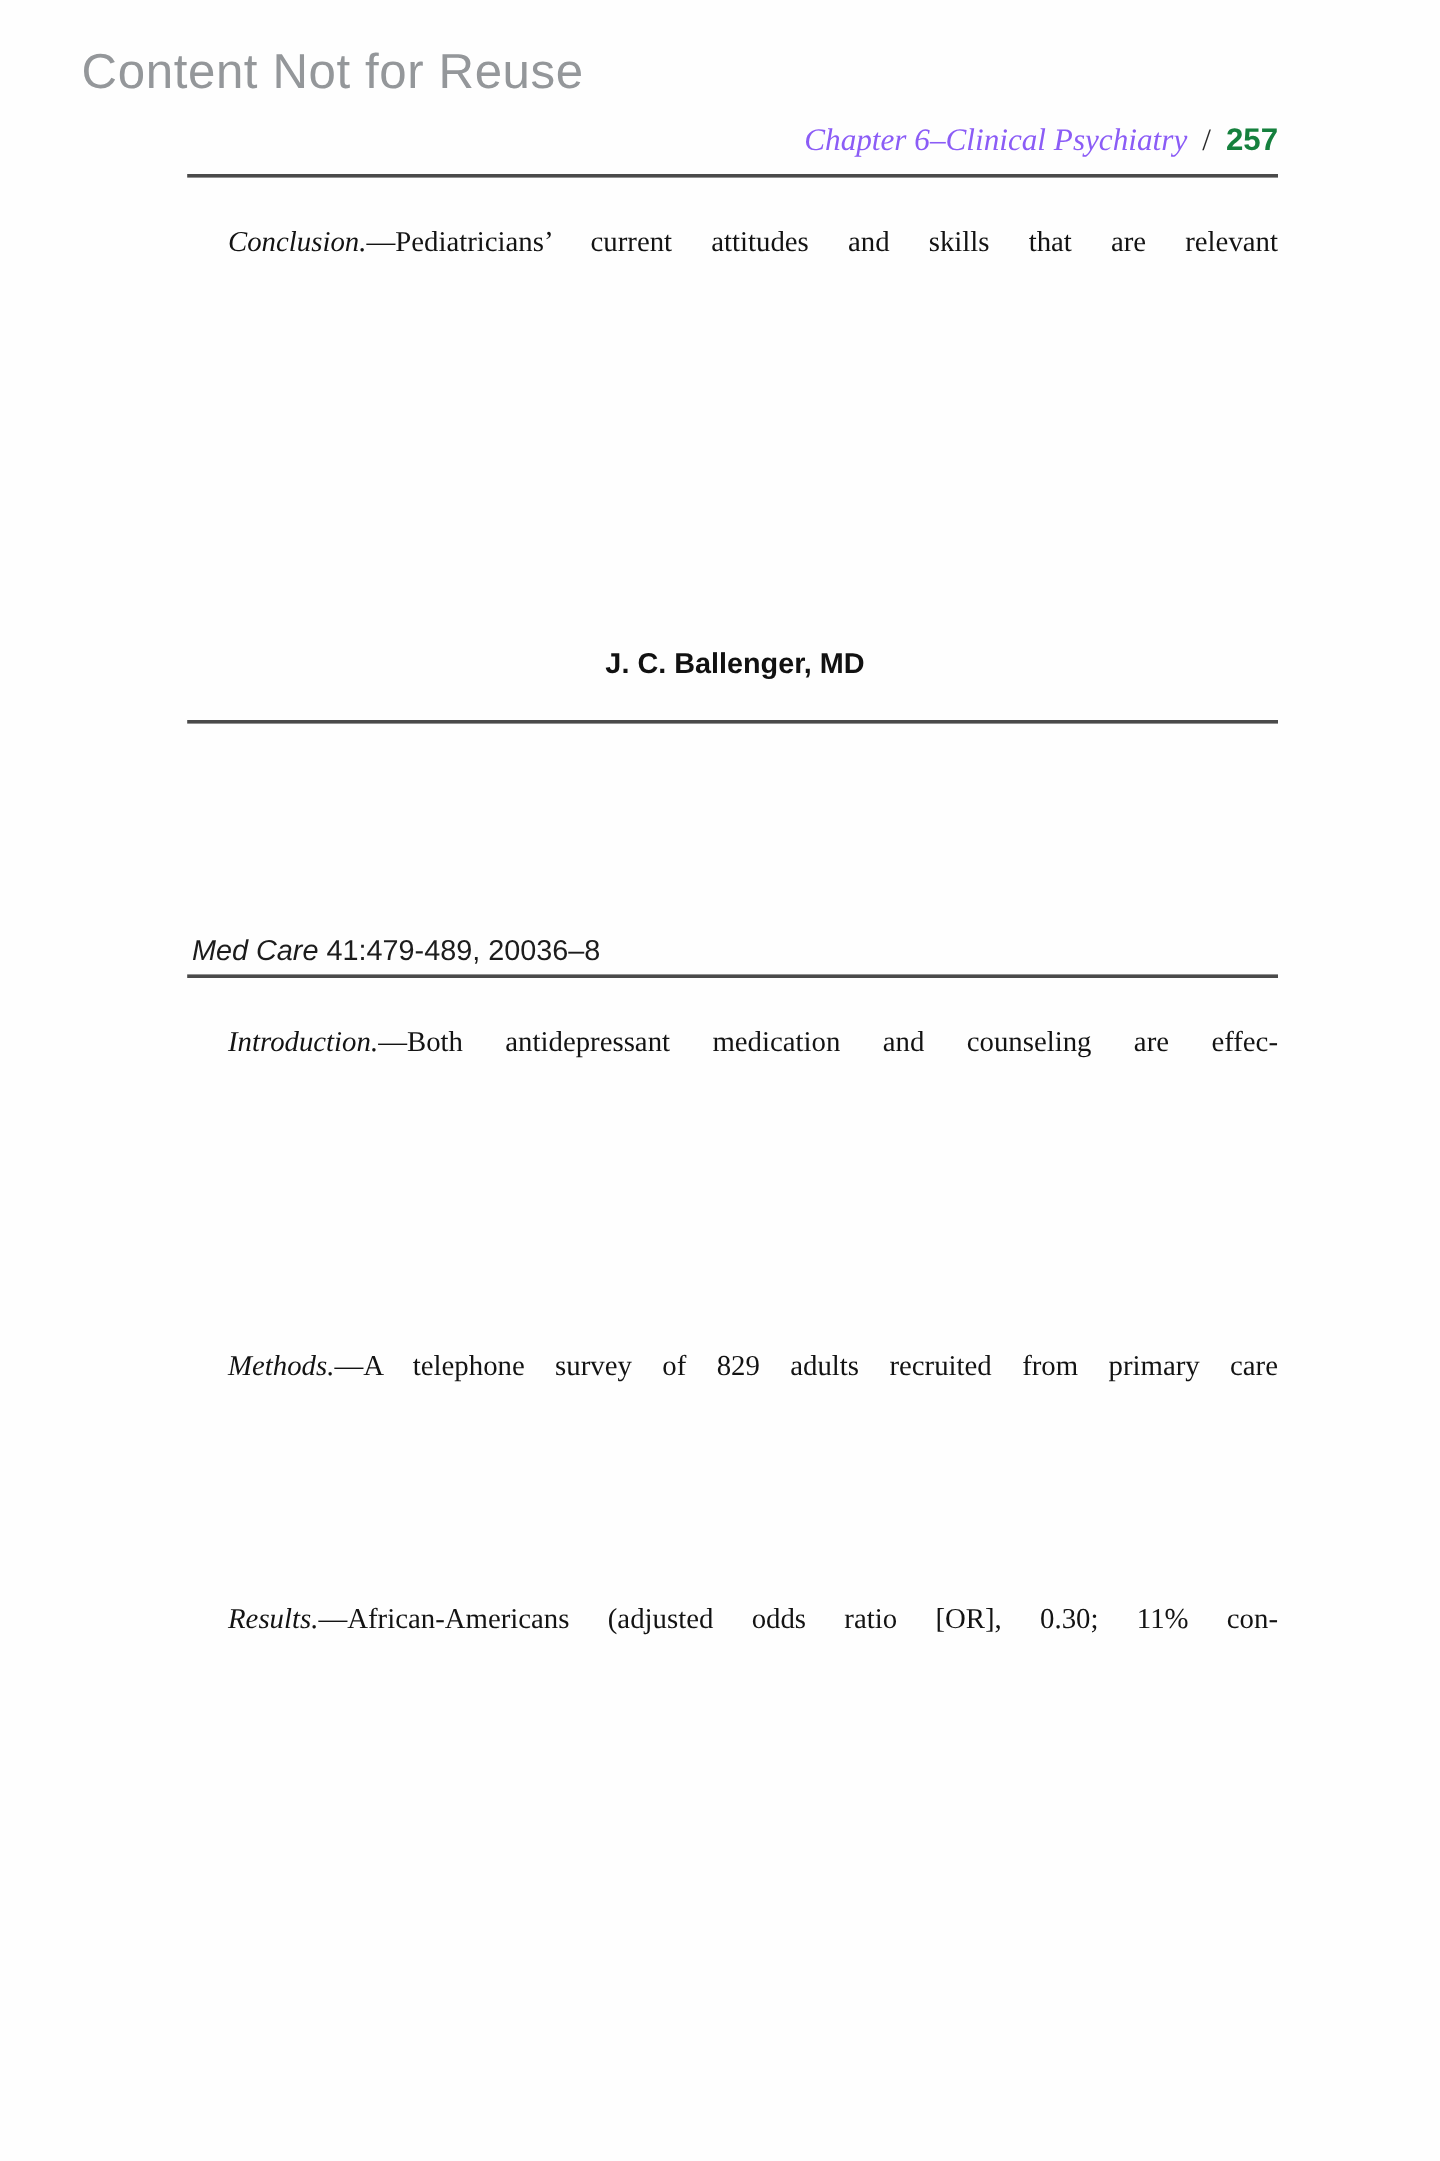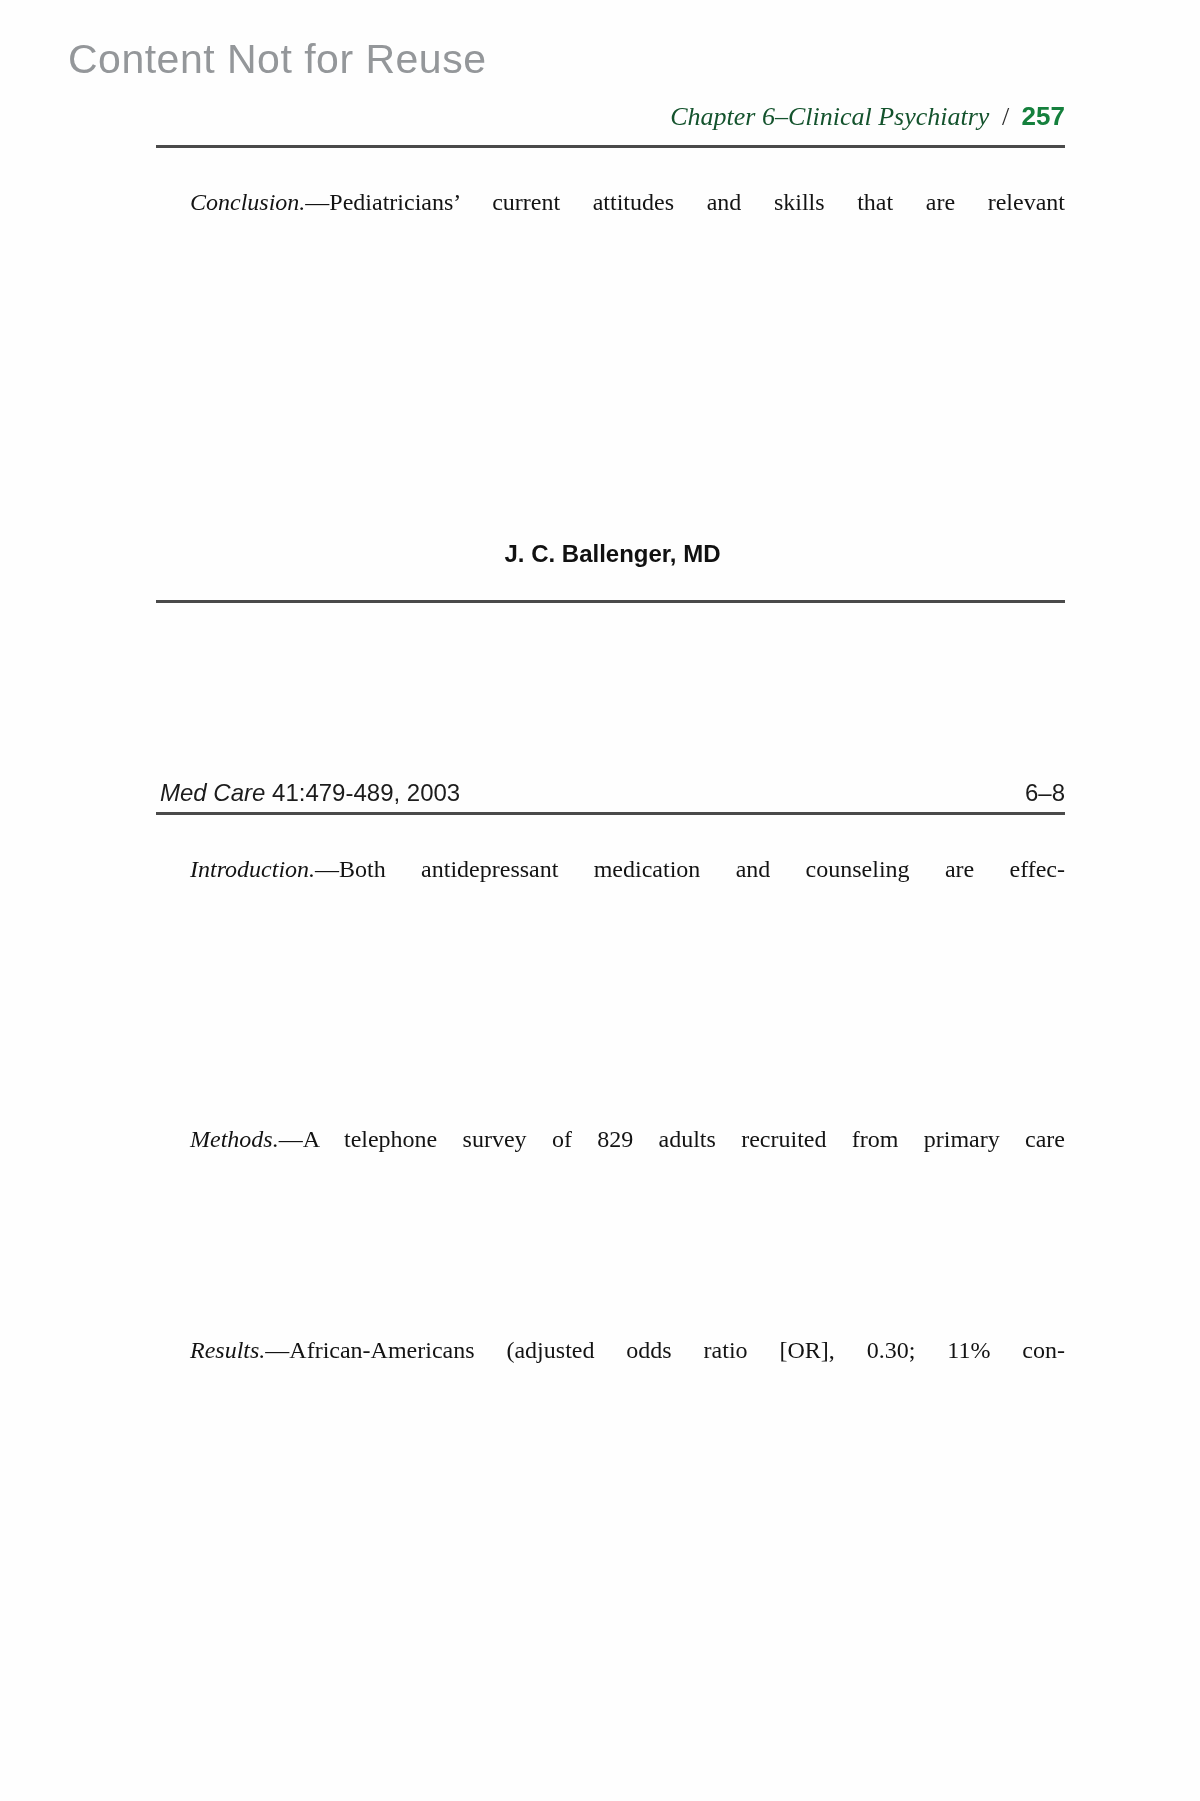--- a/index.html
+++ b/index.html
@@ -12,21 +12,21 @@
     position:absolute; left:36px; top:36px;
     font-family:"Liberation Sans", sans-serif;
     font-size:41px; font-weight:400; letter-spacing:0.5px;
     color:#94979a;
     margin-left:32px;
   }
   .pagehead {
     position:absolute; left:160px; top:101px; width:905px;
     text-align:right; font-size:26px; white-space:nowrap;
   }
-  .pagehead .chap { font-style:italic; color:#14532d; }
+  .pagehead .chap { font-style:italic; color:#8b5cf6; }
   .pagehead .sep { color:#2a2a2a; padding:0 6px; }
   .pagehead .pno { font-family:"Liberation Sans", sans-serif; font-weight:700; color:#15803d; }
   .rule { position:absolute; left:156px; width:909px; height:3px; background:#4a4a4a; }
   .rule-top { top:145px; }
   .rule-mid { top:600px; }
   .rule-low { top:812px; }
 
   .col { position:absolute; left:160px; width:905px; }
 
   .serif-para { font-family:"Liberation Serif", serif; font-size:24px; color:#131313; }
@@ -43,21 +43,21 @@
     position:absolute; left:160px; top:540px; width:905px;
     text-align:center; font-family:"Liberation Sans", sans-serif;
     font-size:24px; font-weight:700; color:#111;
   }
   .art-title { top:616px; font-family:"Liberation Sans", sans-serif; font-size:24px;
                font-weight:700; line-height:36px; color:#101010; letter-spacing:-0.1px; }
   .art-authors { top:682px; line-height:33px; }
   .citation {
     position:absolute; left:160px; top:779px; width:905px;
     font-family:"Liberation Sans", sans-serif; font-size:24px; color:#1c1c1c;
-    display:flex; justify-content:space-between;
+    display:flex; 
   }
   .citation .journal { font-style:italic; }
 
   .p-intro   { top:823px;  line-height:30.5px;margin-top:31px; }
   .p-methods { top:1124px; line-height:30px; }
   .p-results { top:1335px; line-height:31px; }
   .p-closing { top:1522px; line-height:30px; }
 </style>
 </head>
 <body>

